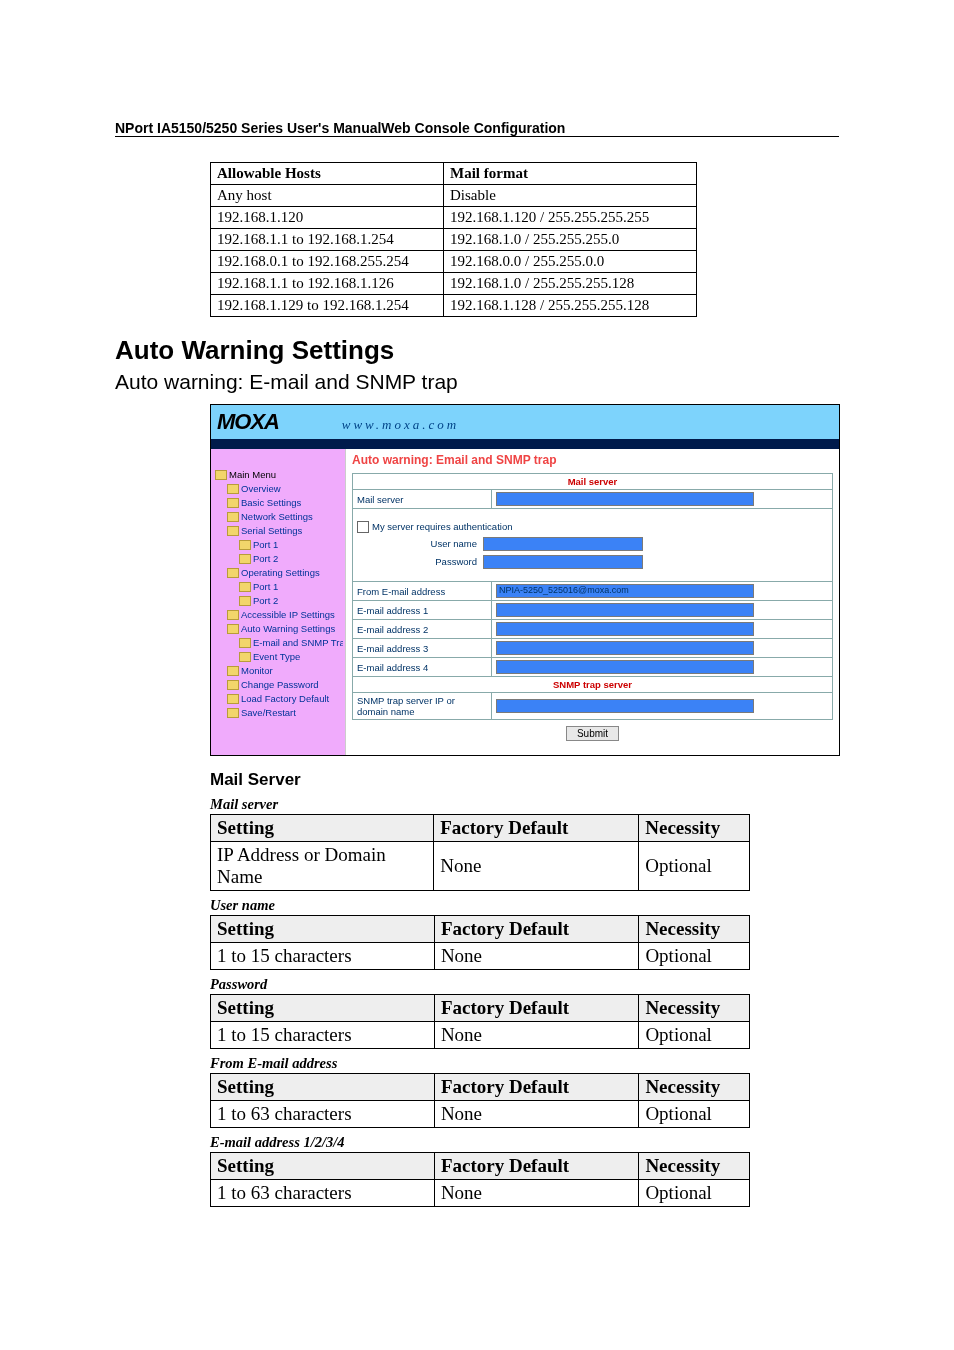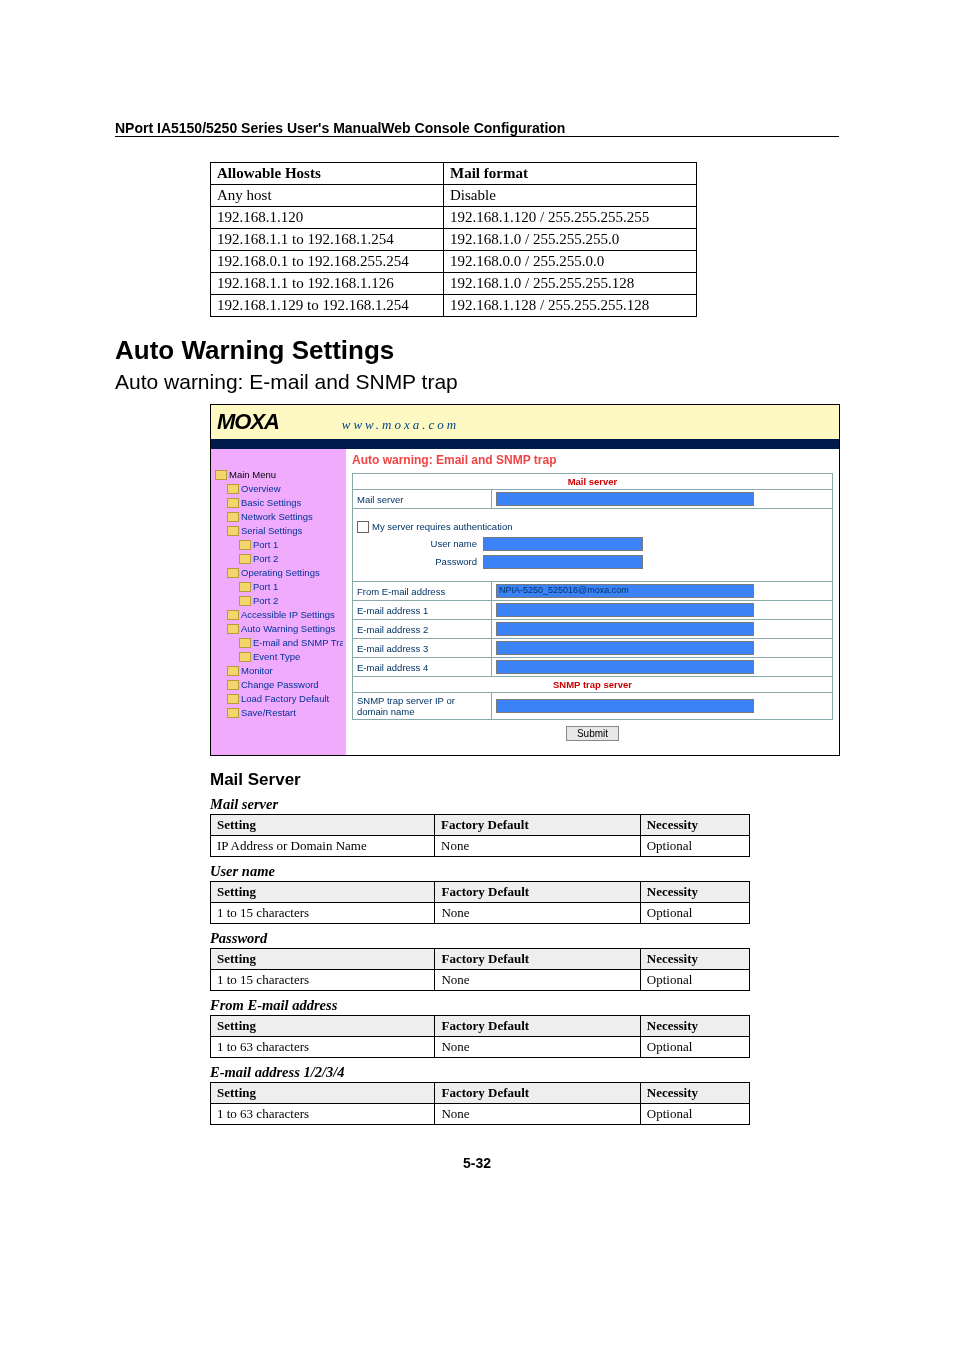--- a/index.html
+++ b/index.html
@@ -57,21 +57,21 @@
   }
   .screenshot {
     width: 628px;
     margin-left: 95px;
     border: 1px solid #000;
     font-family: Verdana, Arial, sans-serif;
     font-size: 10px;
     background: #fff;
   }
   .ss-top {
-    background: #fef9c3;
+    background: #7dd3fc;
     padding: 4px 6px;
   }
   .ss-logo {
     font-family: Arial Black, Arial, sans-serif;
     font-size: 22px;
     font-weight: 900;
     letter-spacing: -1px;
     color: #000;
     font-style: italic;
     display: inline-block;
@@ -163,21 +163,21 @@
     margin: 6px 0 1px 95px;
   }
   .t3 {
     border-collapse: collapse;
     margin-left: 95px;
     width: 540px;
   }
   .t3 th, .t3 td {
     border: 1px solid #000;
     padding: 2px 6px;
-    font-size: 13px;
+    font-size: 19px;
     text-align: left;
   }
   .t3 th { background: #eee; font-weight: bold; }
   .t3 .c1 { width: 225px; }
   .t3 .c2 { width: 205px; }
   .t3 .c3 { width: 100px; }
   .footer {
     text-align: center;
     font-family: Arial, Helvetica, sans-serif;
     font-weight: bold;
@@ -385,15 +385,14 @@
             <th class="c3">Necessity</th>
           </tr>
       <tr>
             <td>1 to 63 characters</td>
             <td>None</td>
             <td>Optional</td>
           </tr>
     </tbody>
       </table>
 
-    <div class="footer">5-32</div>
   </div>
 </div>
 
 </body></html>

